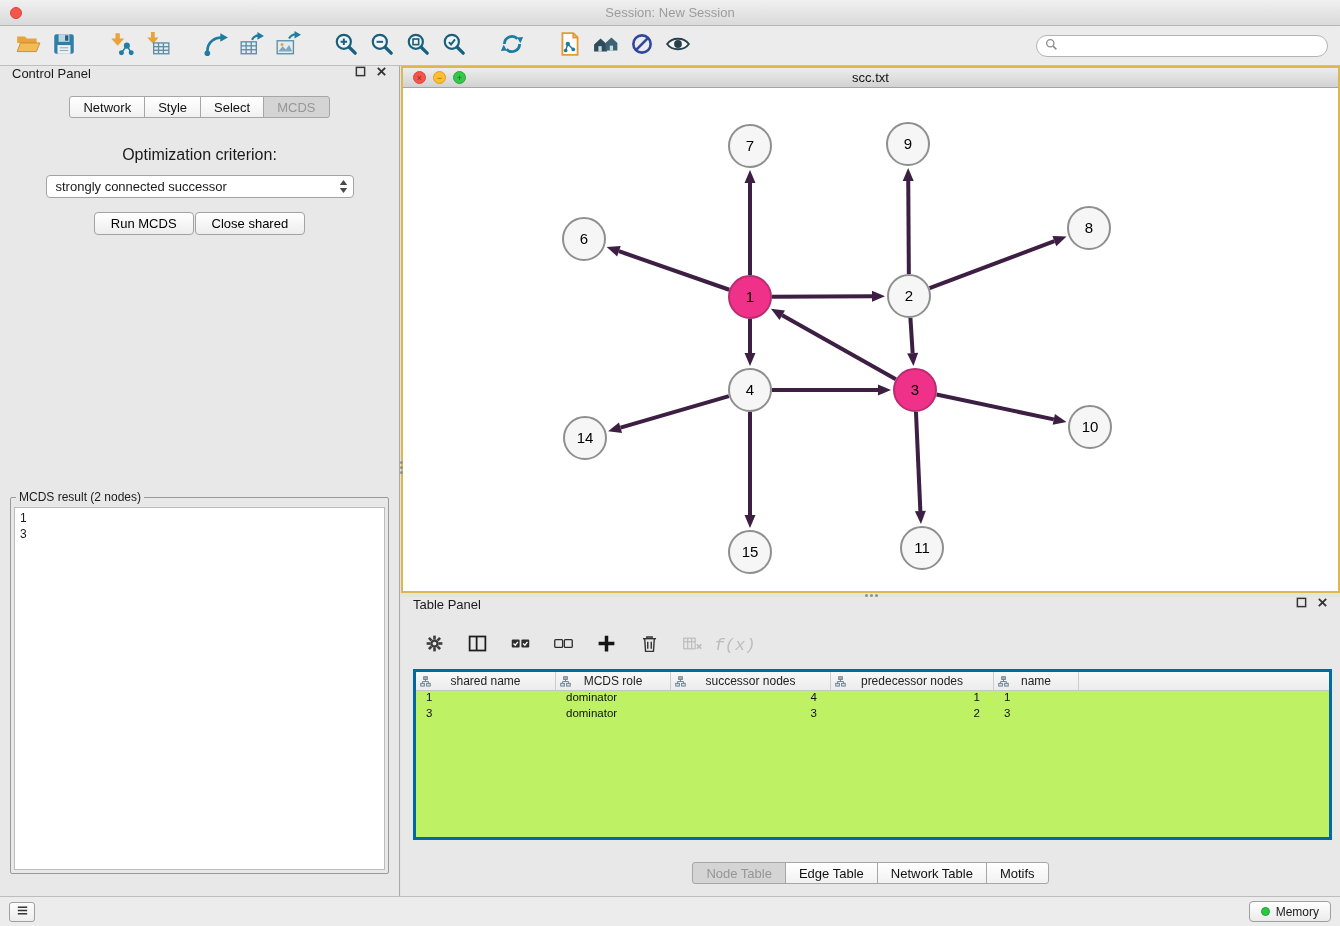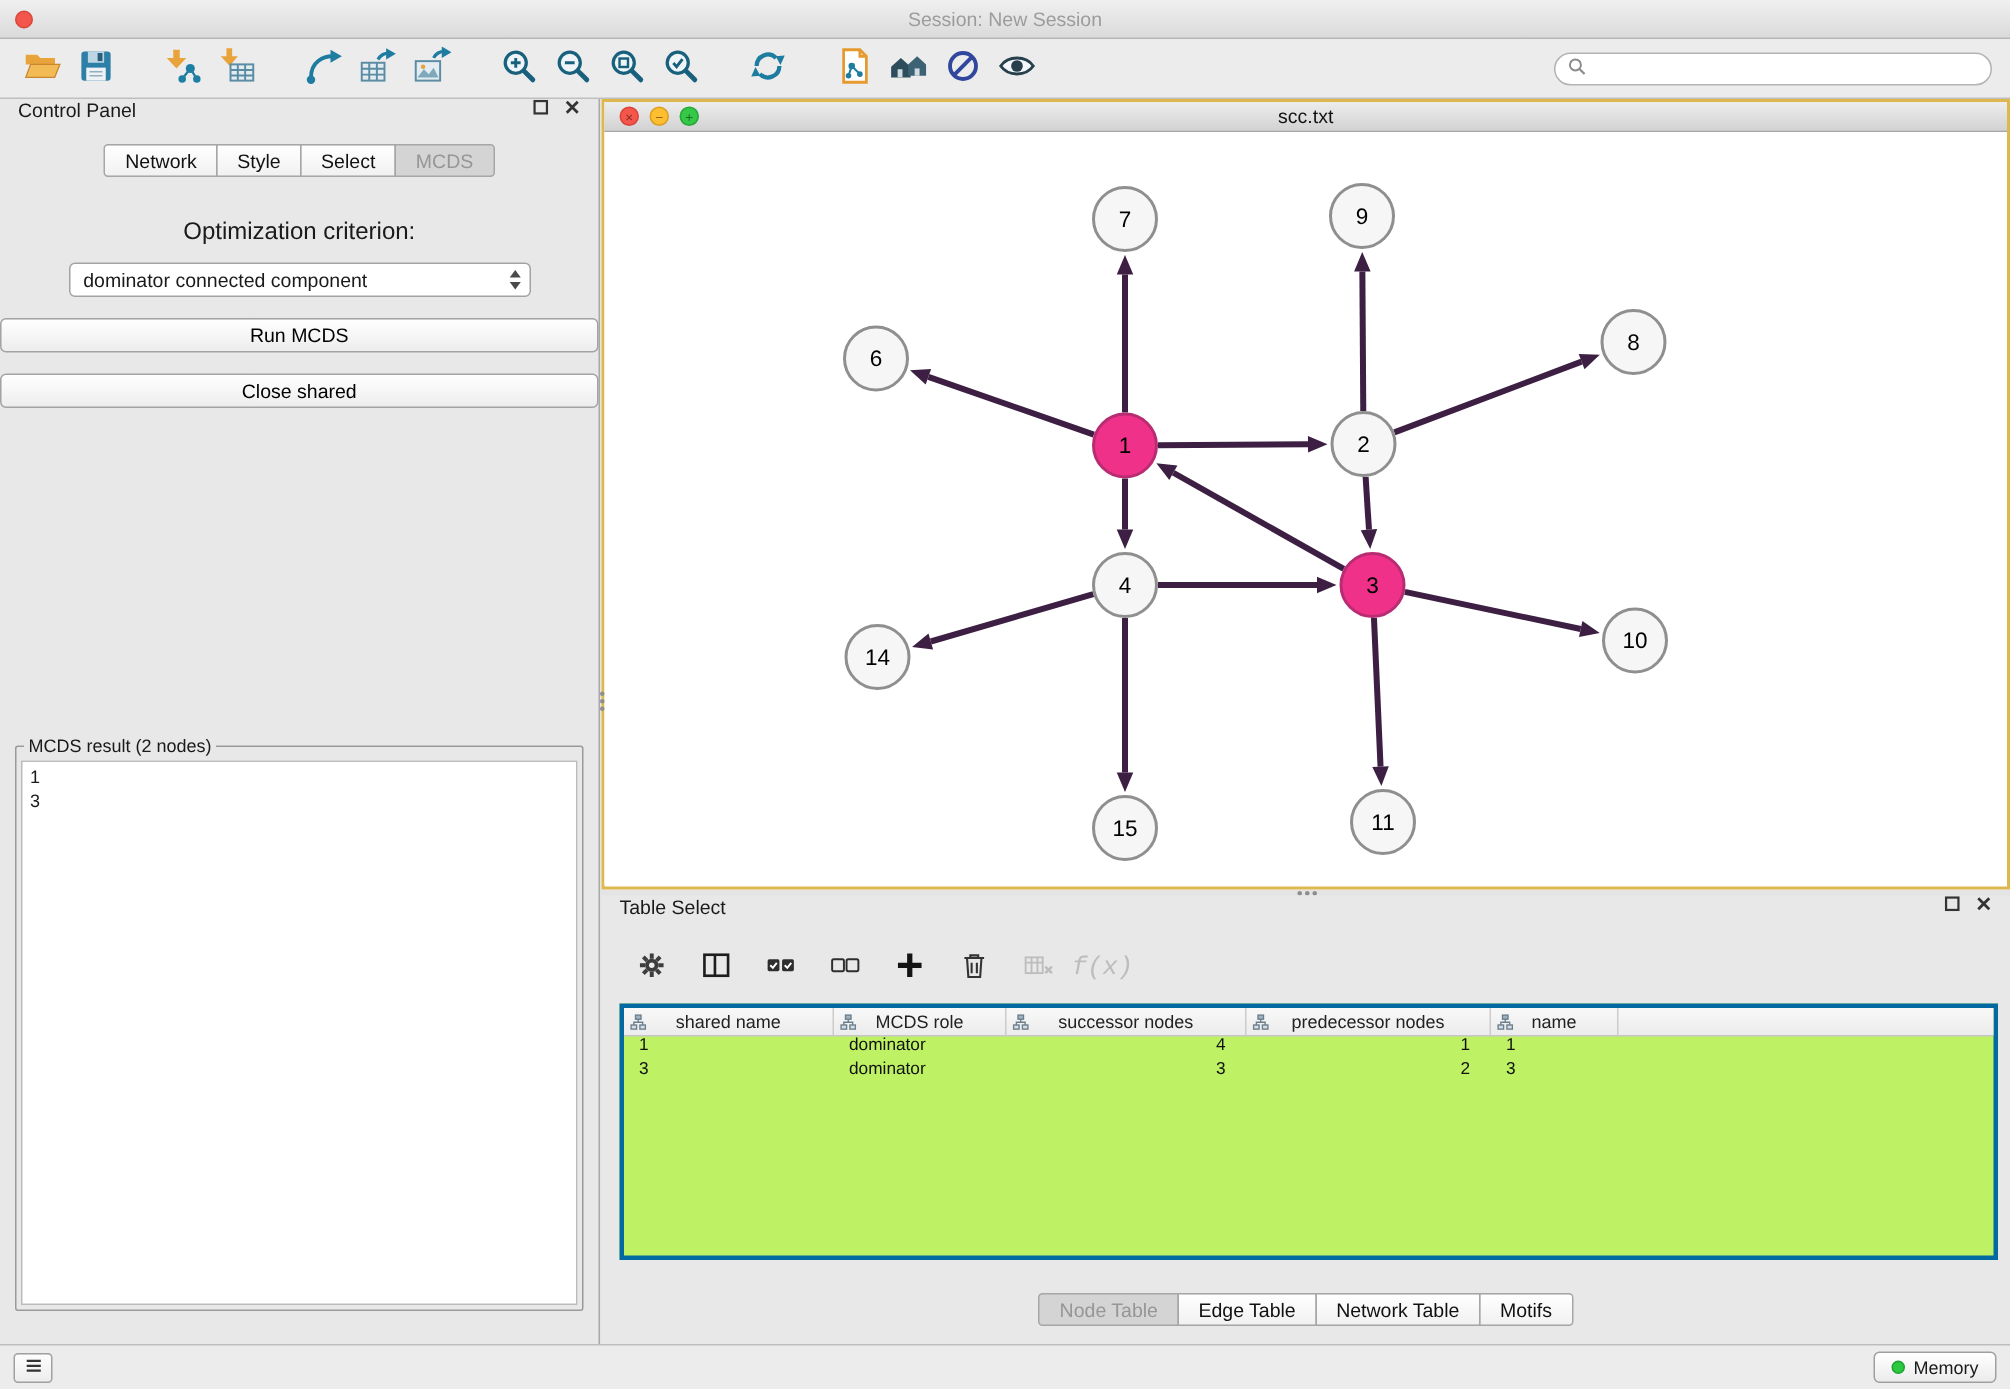--- a/index.html
+++ b/index.html
@@ -35,21 +35,21 @@
     background:linear-gradient(#ffffff,#f1f1f1); border:1px solid #a6a6a6; margin-left:-1px; cursor:pointer; color:#111; }
   .seg-tab:first-child { border-radius:3px 0 0 3px; margin-left:0; }
   .seg-tab:last-child { border-radius:0 3px 3px 0; }
   .seg-tab.active { background:#d4d4d4; color:#969696; }
 
   .opt-label { text-align:center; margin-top:28px; font-size:16px; }
   .dropdown { margin:11px auto 0 auto; width:308px; height:23px; background:#fff;
     border:1px solid #a3a3a3; border-radius:4px; display:flex; align-items:center;
     padding:0 5px 0 9px; font-size:13px; cursor:pointer; }
   .dropdown .dd-arrows { margin-left:auto; display:flex; }
-  .btn-row { display:flex; justify-content:center; gap:14px; margin-top:14px;flex-direction:column; }
+  .btn-row { display:flex; justify-content:center; gap:1px; margin-top:14px; }
   .push-btn { height:23px; padding:0 16px; font-size:13px; font-family:"Liberation Sans",sans-serif;
     background:linear-gradient(#ffffff,#ededed); border:1px solid #a3a3a3; border-radius:4px; cursor:pointer; }
 
   .result-box { position:absolute; left:10px; right:10px; top:424px; bottom:22px;
     border:1px solid #9a9a9a; border-radius:2px; padding:3px; background:#e8e8e8; }
   .result-box legend { font-size:12px; padding:0 3px; margin-left:2px; }
   .result-list { background:#fff; border:1px solid #bcbcbc; width:100%; height:100%;
     font-size:12px; line-height:16px; padding:2px 5px; overflow:hidden; }
 
   
@@ -295,21 +295,21 @@
   <div class="cp-tabs">
     <button class="seg-tab">Network</button>
     <button class="seg-tab">Style</button>
     <button class="seg-tab">Select</button>
     <button class="seg-tab active">MCDS</button>
   </div>
 
   <div class="opt-label">Optimization criterion:</div>
 
   <div class="dropdown">
-    <span>dominator connected component</span>
+    <span>strongly connected successor</span>
     <span class="dd-arrows">
       <svg width="9" height="15" viewBox="0 0 9 15">
           <path d="M4.5 1l3.7 5H.8z" fill="#4a4a4a"></path>
           <path d="M4.5 14L.8 9h7.4z" fill="#4a4a4a"></path>
         </svg>
     </span>
   </div>
 
   <div class="btn-row">
     <button class="push-btn">Run MCDS</button>
@@ -418,21 +418,21 @@
     <i></i>
   </span>
 <span class="h-grip">
     <i></i>
     <i></i>
     <i></i>
   </span>
 
 <div class="table-panel">
   <div class="panel-header">
-    <span>Table Select</span>
+    <span>Table Panel</span>
     <span class="panel-btns">
       <span>
           <svg viewBox="0 0 12 12" width="11" height="11">
             <rect x="1.5" y="1.5" width="9" height="9" fill="none" stroke="#333" stroke-width="1.6"></rect>
           </svg>
         </span>
       <span>
           <svg viewBox="0 0 12 12" width="11" height="11">
             <path d="M2 2l8 8M10 2l-8 8" stroke="#333" stroke-width="2"></path>
           </svg>

